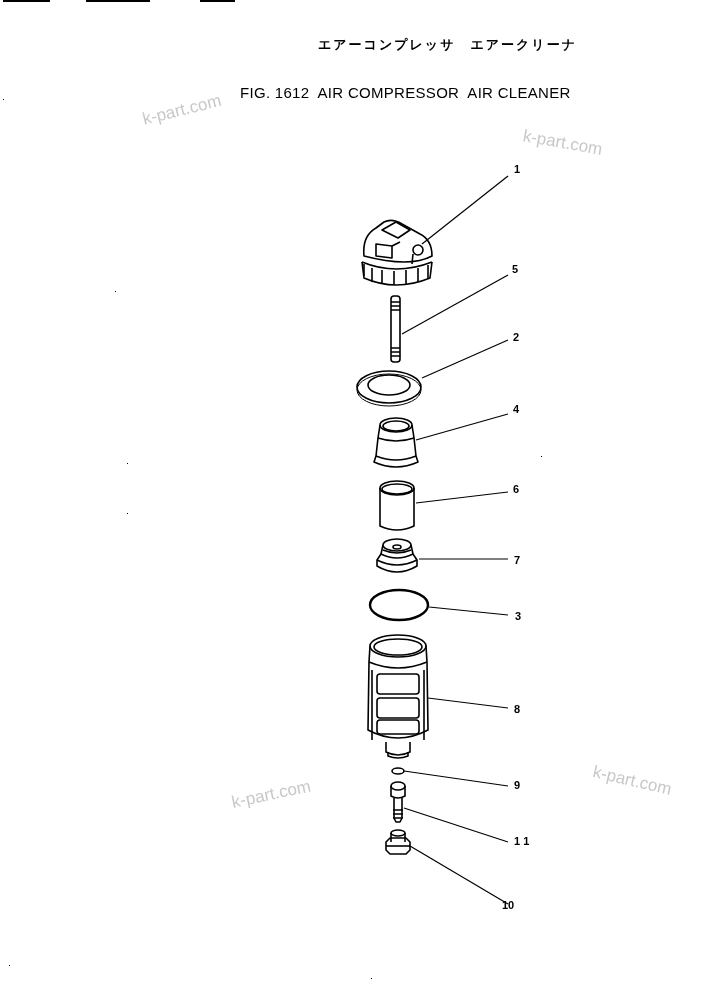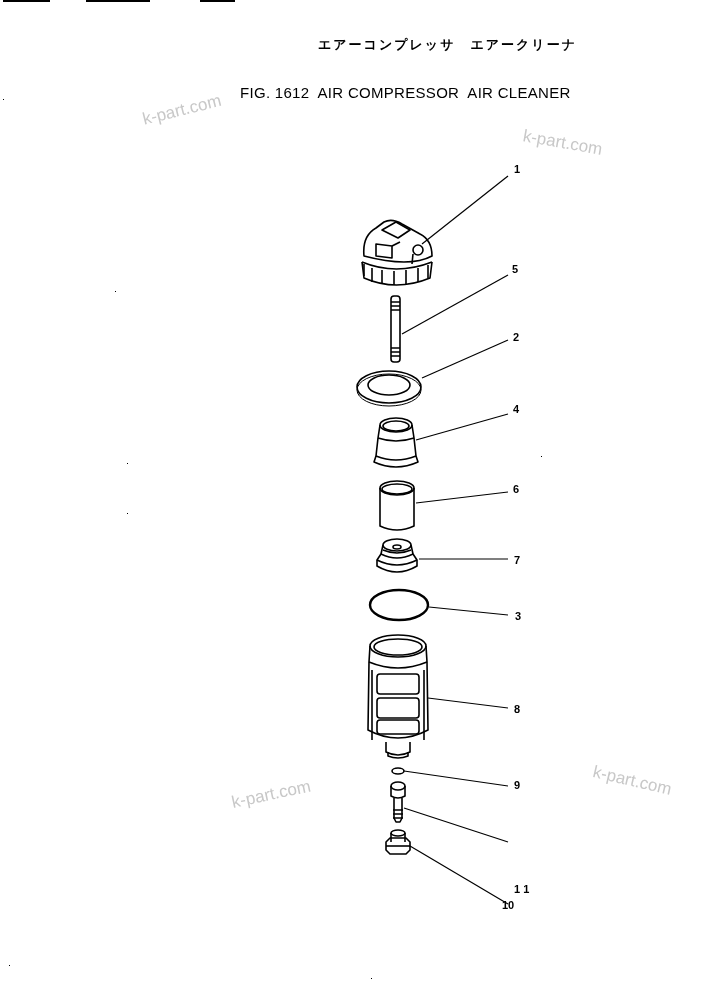--- a/index.html
+++ b/index.html
@@ -137,14 +137,14 @@
 
 <div class="callout" style="left:514px;top:164px;">1</div>
 <div class="callout" style="left:512px;top:264px;">5</div>
 <div class="callout" style="left:513px;top:332px;">2</div>
 <div class="callout" style="left:513px;top:404px;">4</div>
 <div class="callout" style="left:513px;top:484px;">6</div>
 <div class="callout" style="left:514px;top:555px;">7</div>
 <div class="callout" style="left:515px;top:611px;">3</div>
 <div class="callout" style="left:514px;top:704px;">8</div>
 <div class="callout" style="left:514px;top:780px;">9</div>
-<div class="callout" style="left:514px;top:836px;margin-top:48px;">1 1</div>
+<div class="callout" style="left:514px;top:836px;">1 1</div>
 <div class="callout" style="left:502px;top:900px;">10</div>
 
 </body></html>

